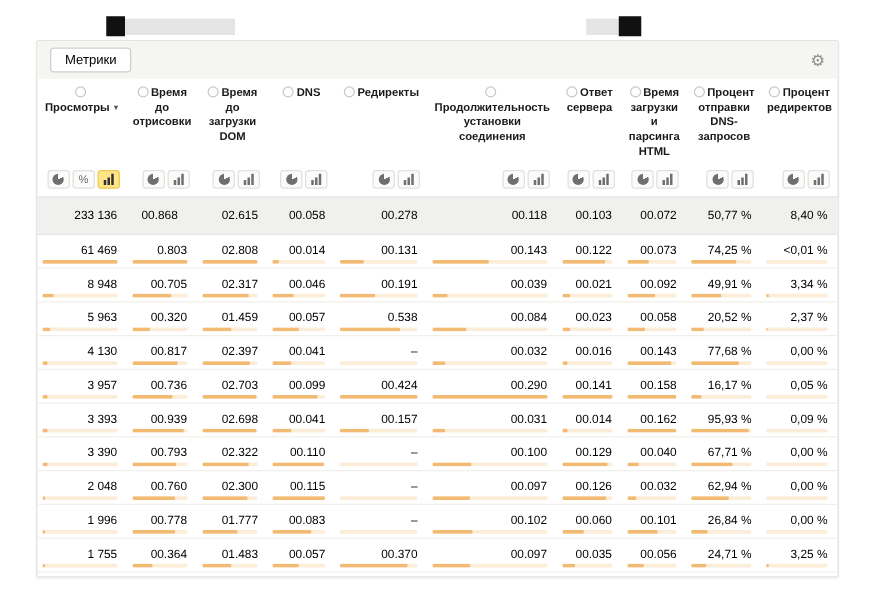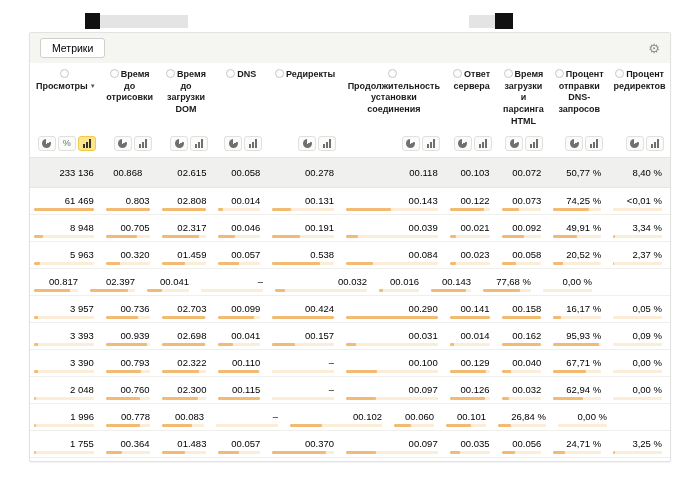--- a/index.html
+++ b/index.html
@@ -436,20 +436,26 @@
           </span>
         </div>
         <div class="vcell" style="width: 61px;">
           <span class="cellnum">2,37 %</span>
           <span class="cellbar" style="background: rgb(252, 237, 217);">
             <span class="fill" style="background: rgb(242, 186, 114); width: 2%;"></span>
           </span>
         </div>
       </div>
       <div class="brow">
+        <div class="vcell" style="width: 72px;">
+          <span class="cellnum">4 130</span>
+          <span class="cellbar" style="background: rgb(252, 237, 217);">
+            <span class="fill" style="background: rgb(242, 186, 114); width: 7%;"></span>
+          </span>
+        </div>
         <div class="vcell" style="width: 56px;">
           <span class="cellnum">00.817</span>
           <span class="cellbar" style="background: rgb(252, 237, 217);">
             <span class="fill" style="background: rgb(242, 186, 114); width: 82%;"></span>
           </span>
         </div>
         <div class="vcell" style="width: 57px;">
           <span class="cellnum">02.397</span>
           <span class="cellbar" style="background: rgb(252, 237, 217);">
             <span class="fill" style="background: rgb(242, 186, 114); width: 85%;"></span>
@@ -750,20 +756,26 @@
         <div class="vcell" style="width: 72px;">
           <span class="cellnum">1 996</span>
           <span class="cellbar" style="background: rgb(252, 237, 217);">
             <span class="fill" style="background: rgb(242, 186, 114); width: 3%;"></span>
           </span>
         </div>
         <div class="vcell" style="width: 56px;">
           <span class="cellnum">00.778</span>
           <span class="cellbar" style="background: rgb(252, 237, 217);">
             <span class="fill" style="background: rgb(242, 186, 114); width: 78%;"></span>
+          </span>
+        </div>
+        <div class="vcell" style="width: 57px;">
+          <span class="cellnum">01.777</span>
+          <span class="cellbar" style="background: rgb(252, 237, 217);">
+            <span class="fill" style="background: rgb(242, 186, 114); width: 63%;"></span>
           </span>
         </div>
         <div class="vcell" style="width: 54px;">
           <span class="cellnum">00.083</span>
           <span class="cellbar" style="background: rgb(252, 237, 217);">
             <span class="fill" style="background: rgb(242, 186, 114); width: 72%;"></span>
           </span>
         </div>
         <div class="vcell" style="width: 74px;">
           <span class="cellnum">–</span>

